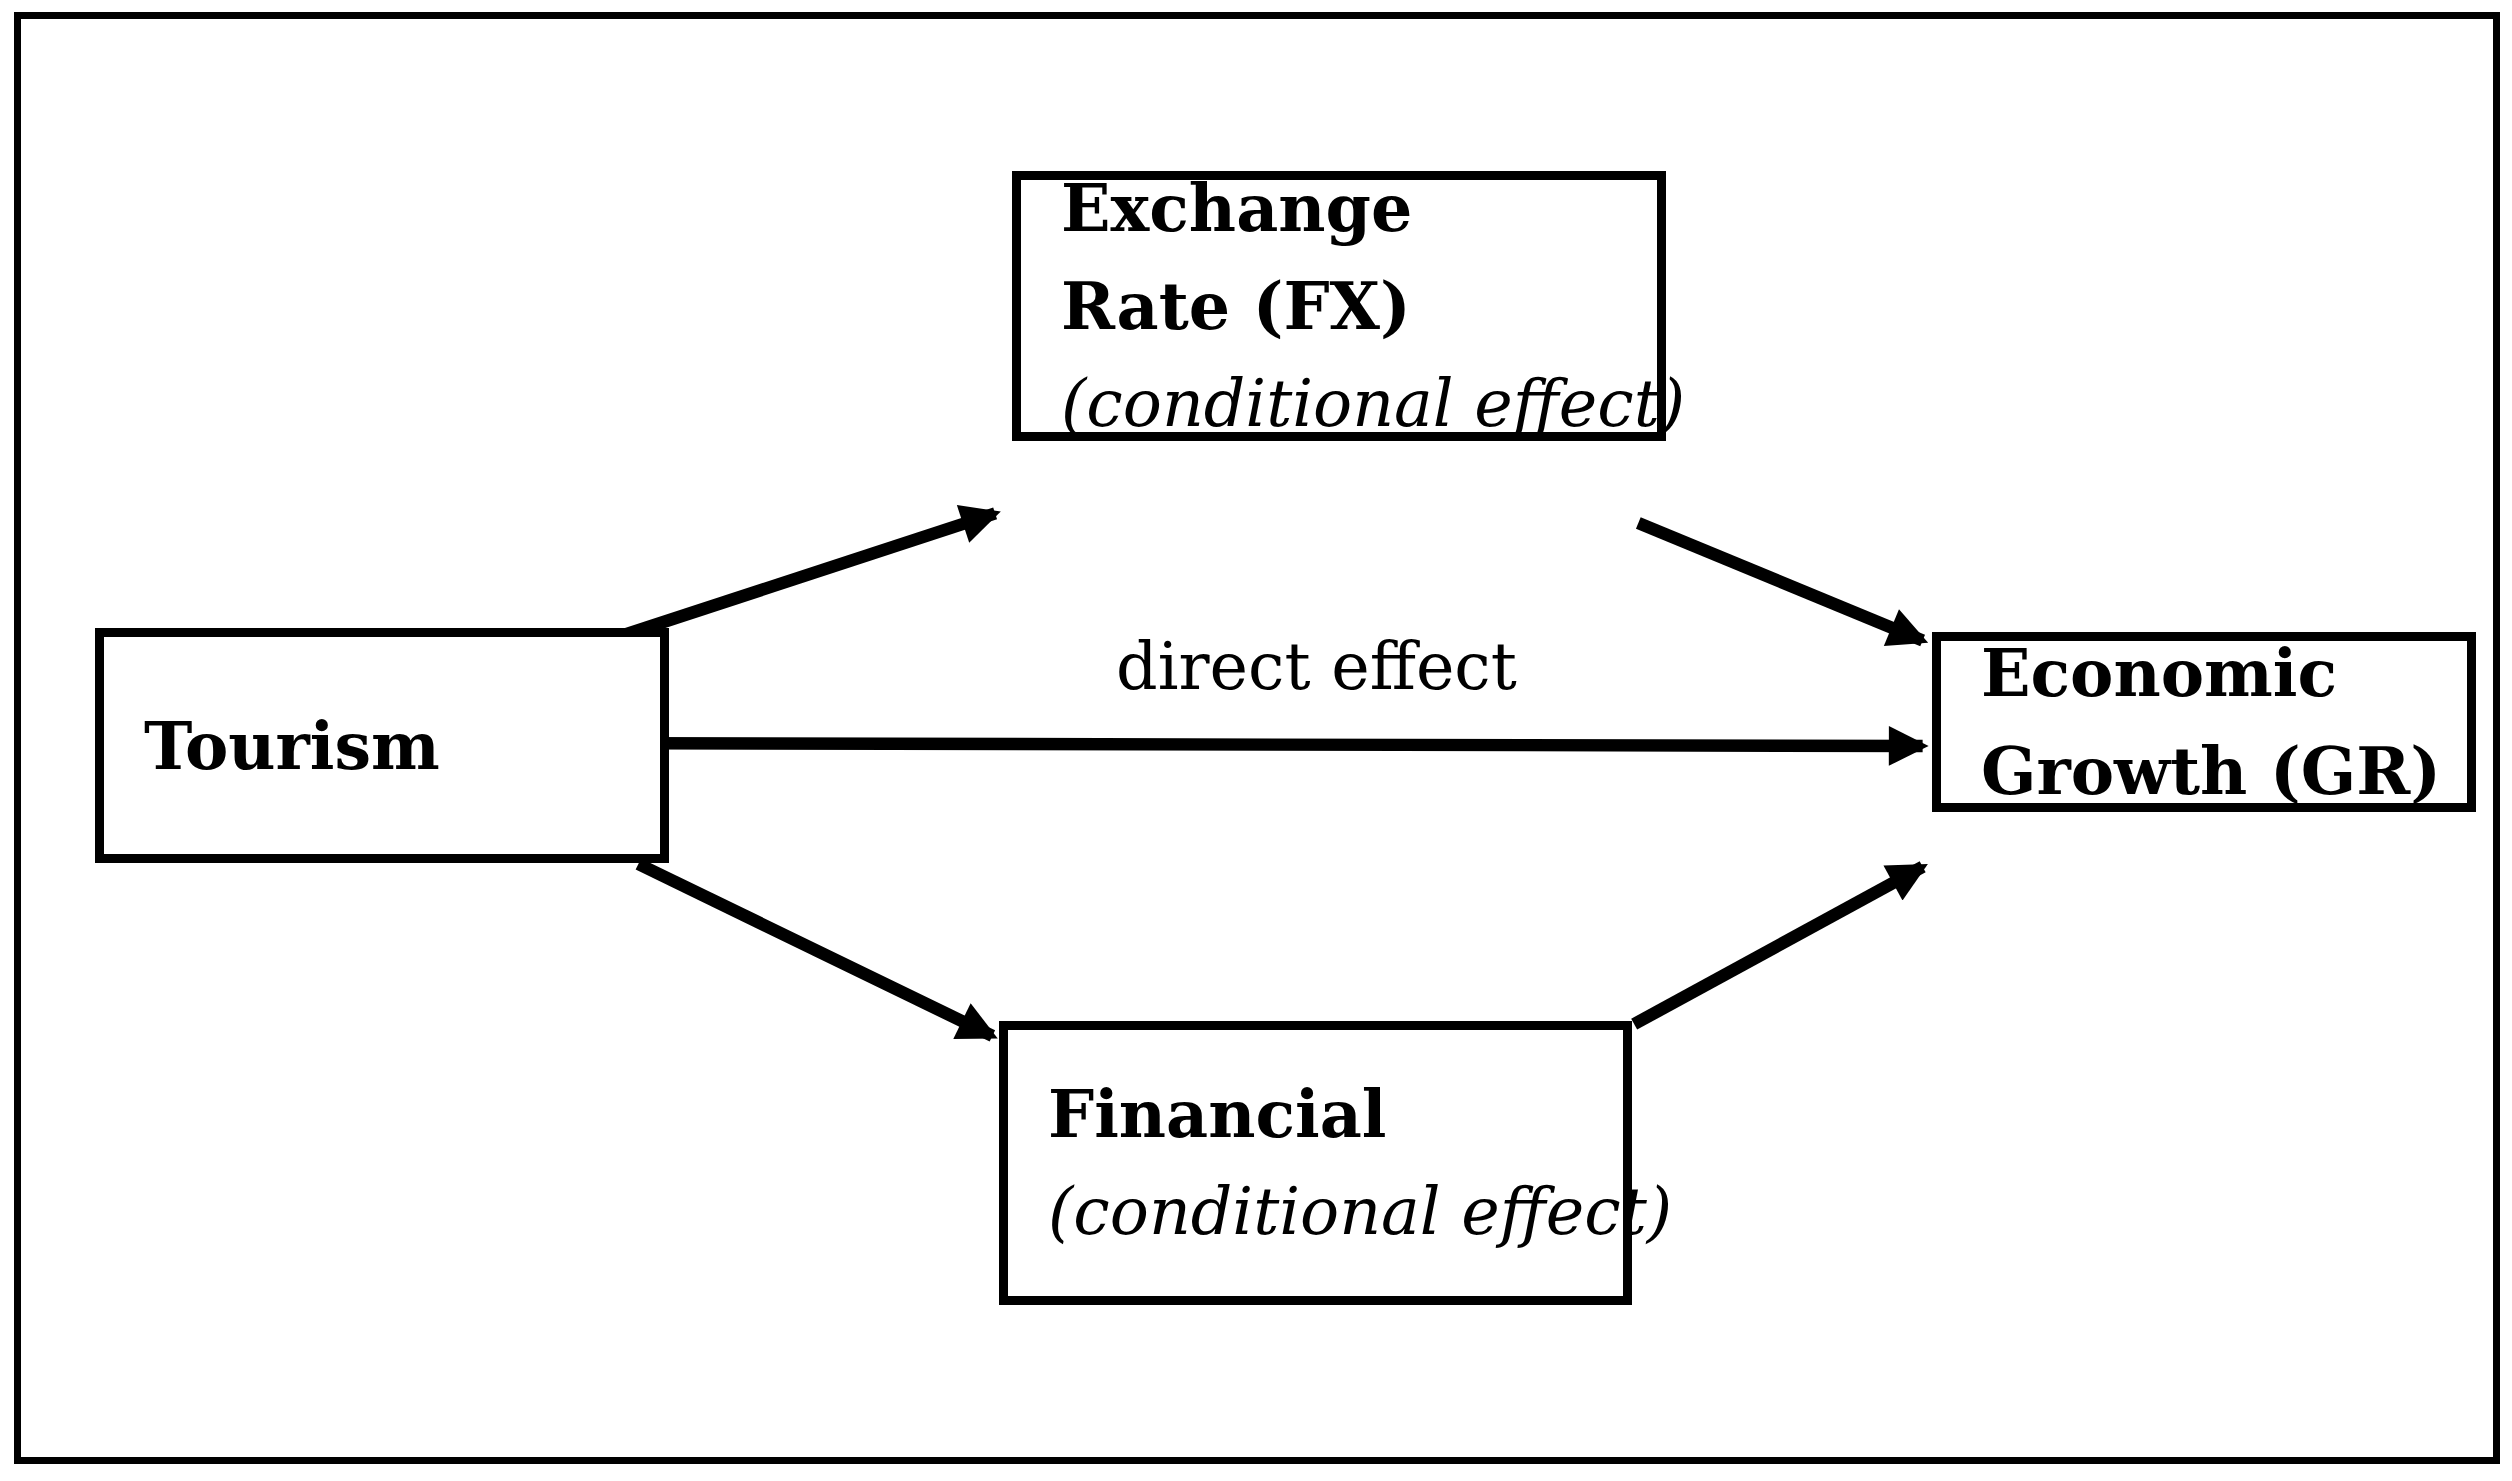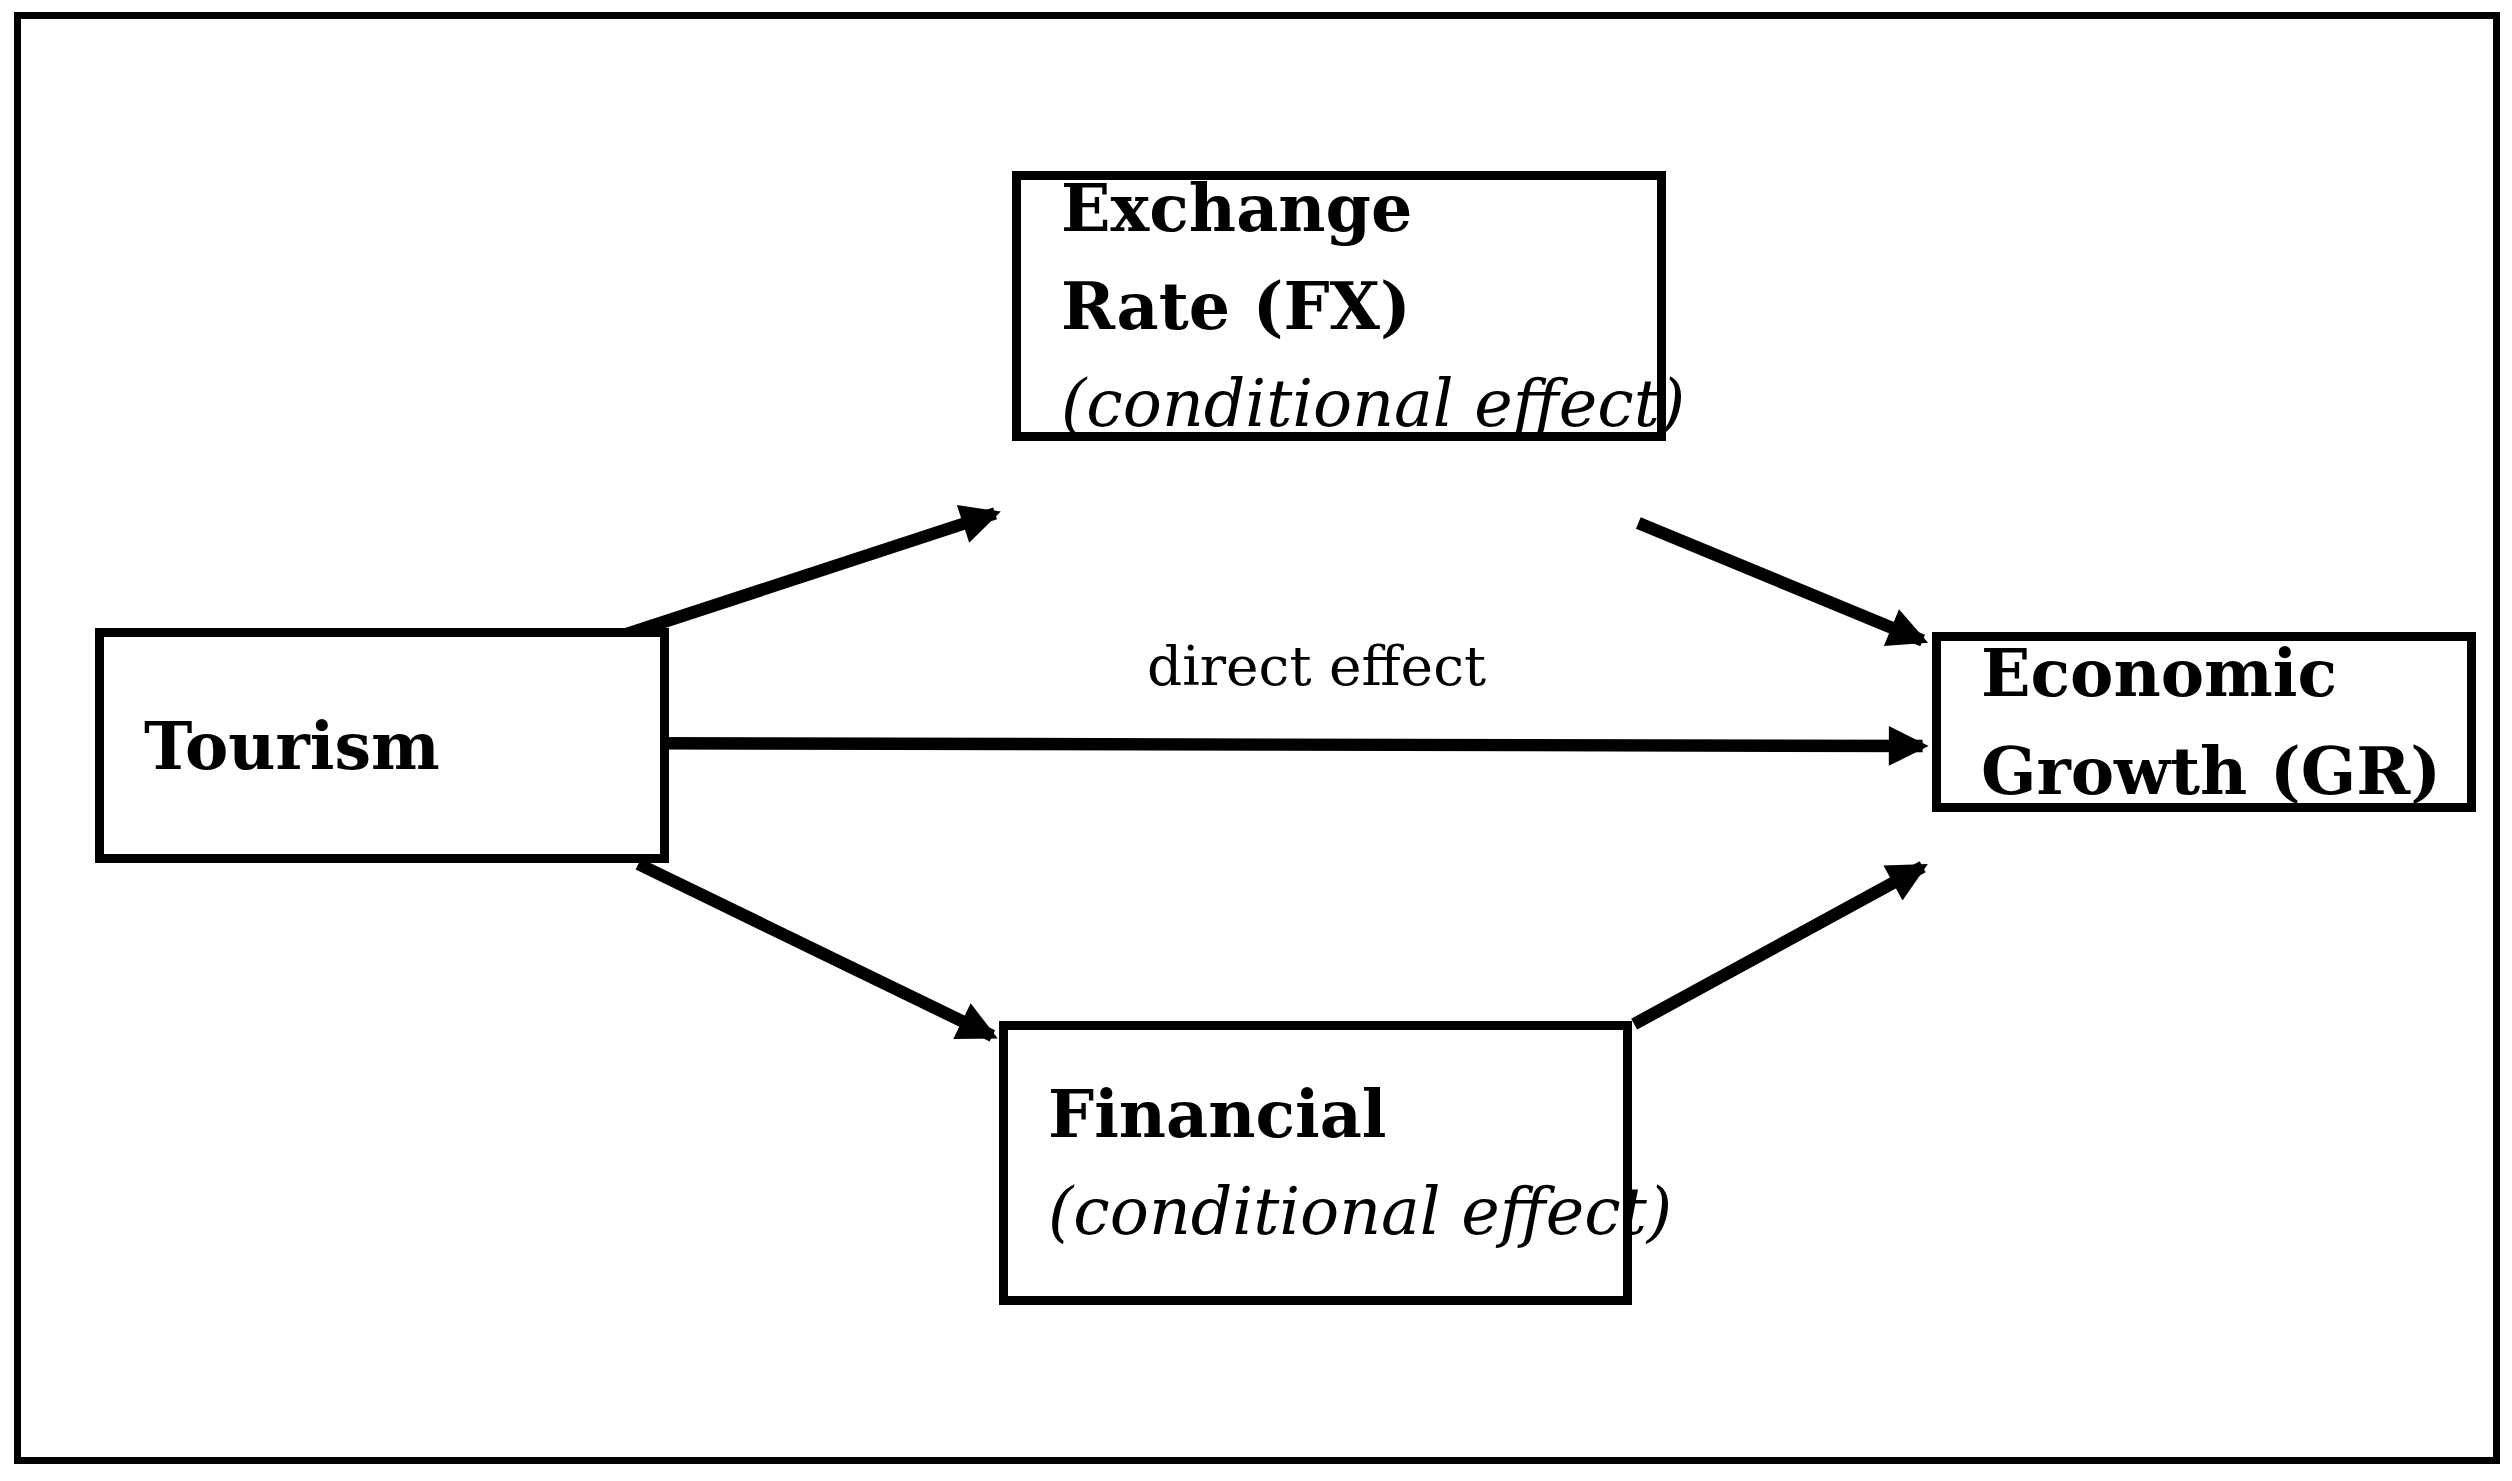--- a/index.html
+++ b/index.html
@@ -72,21 +72,21 @@
     top: 632px;
     width: 544px;
     height: 180px;
   }
   .edge-label {
     position: absolute;
     left: 1101px;
     top: 632px;
     width: 431px;
     text-align: center;
-    font-size: 55px;
+    font-size: 65px;
     line-height: 69px;
     font-weight: normal;
     white-space: nowrap;
   }
   .arrows {
     position: absolute;
     left: 0;
     top: 0;
     pointer-events: none;
   }

